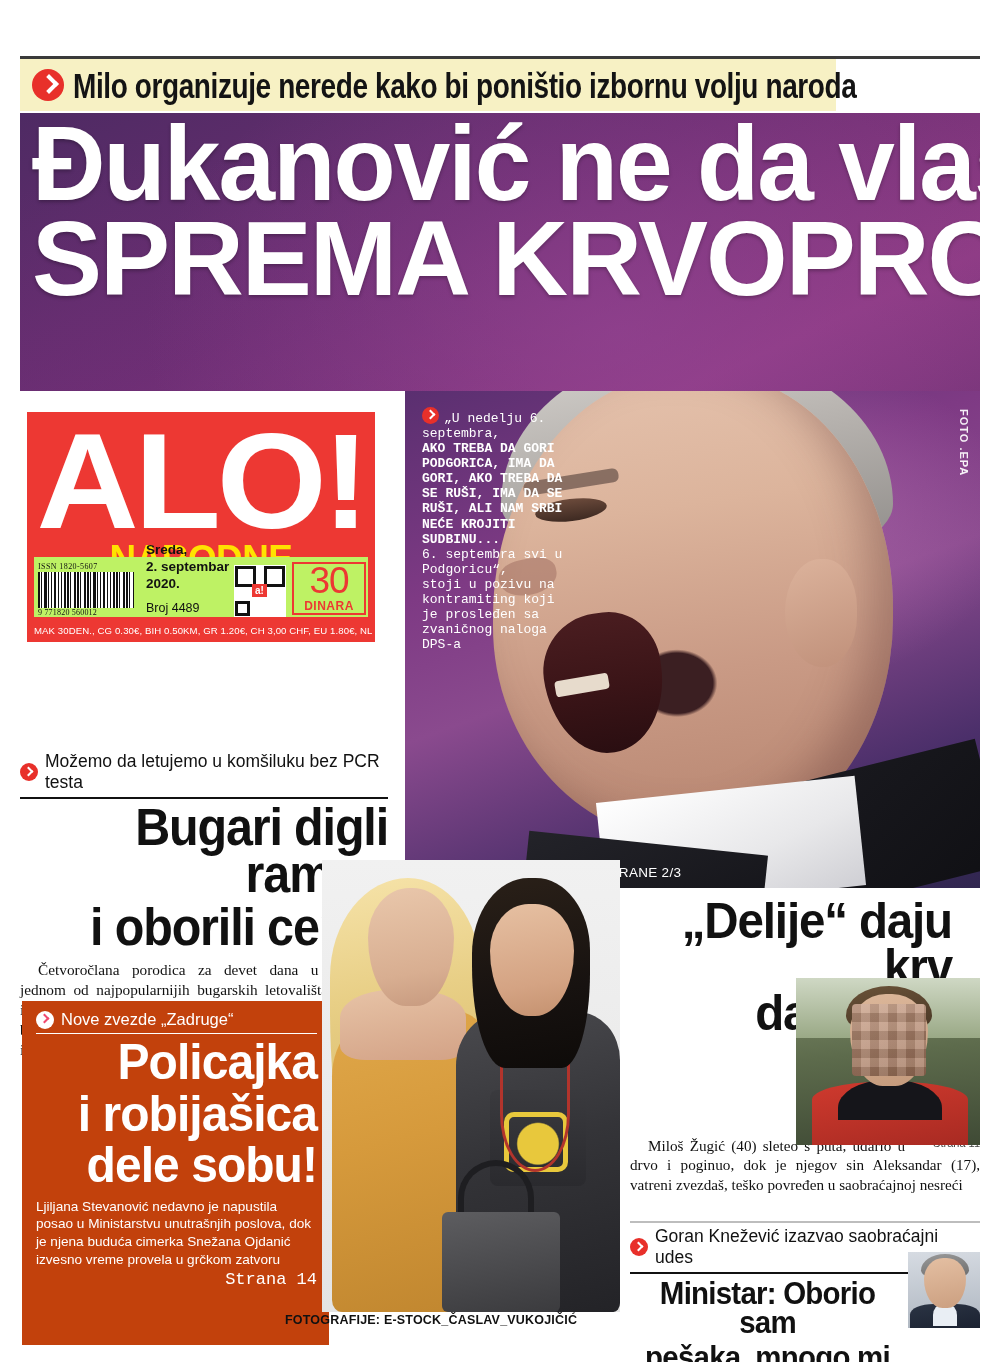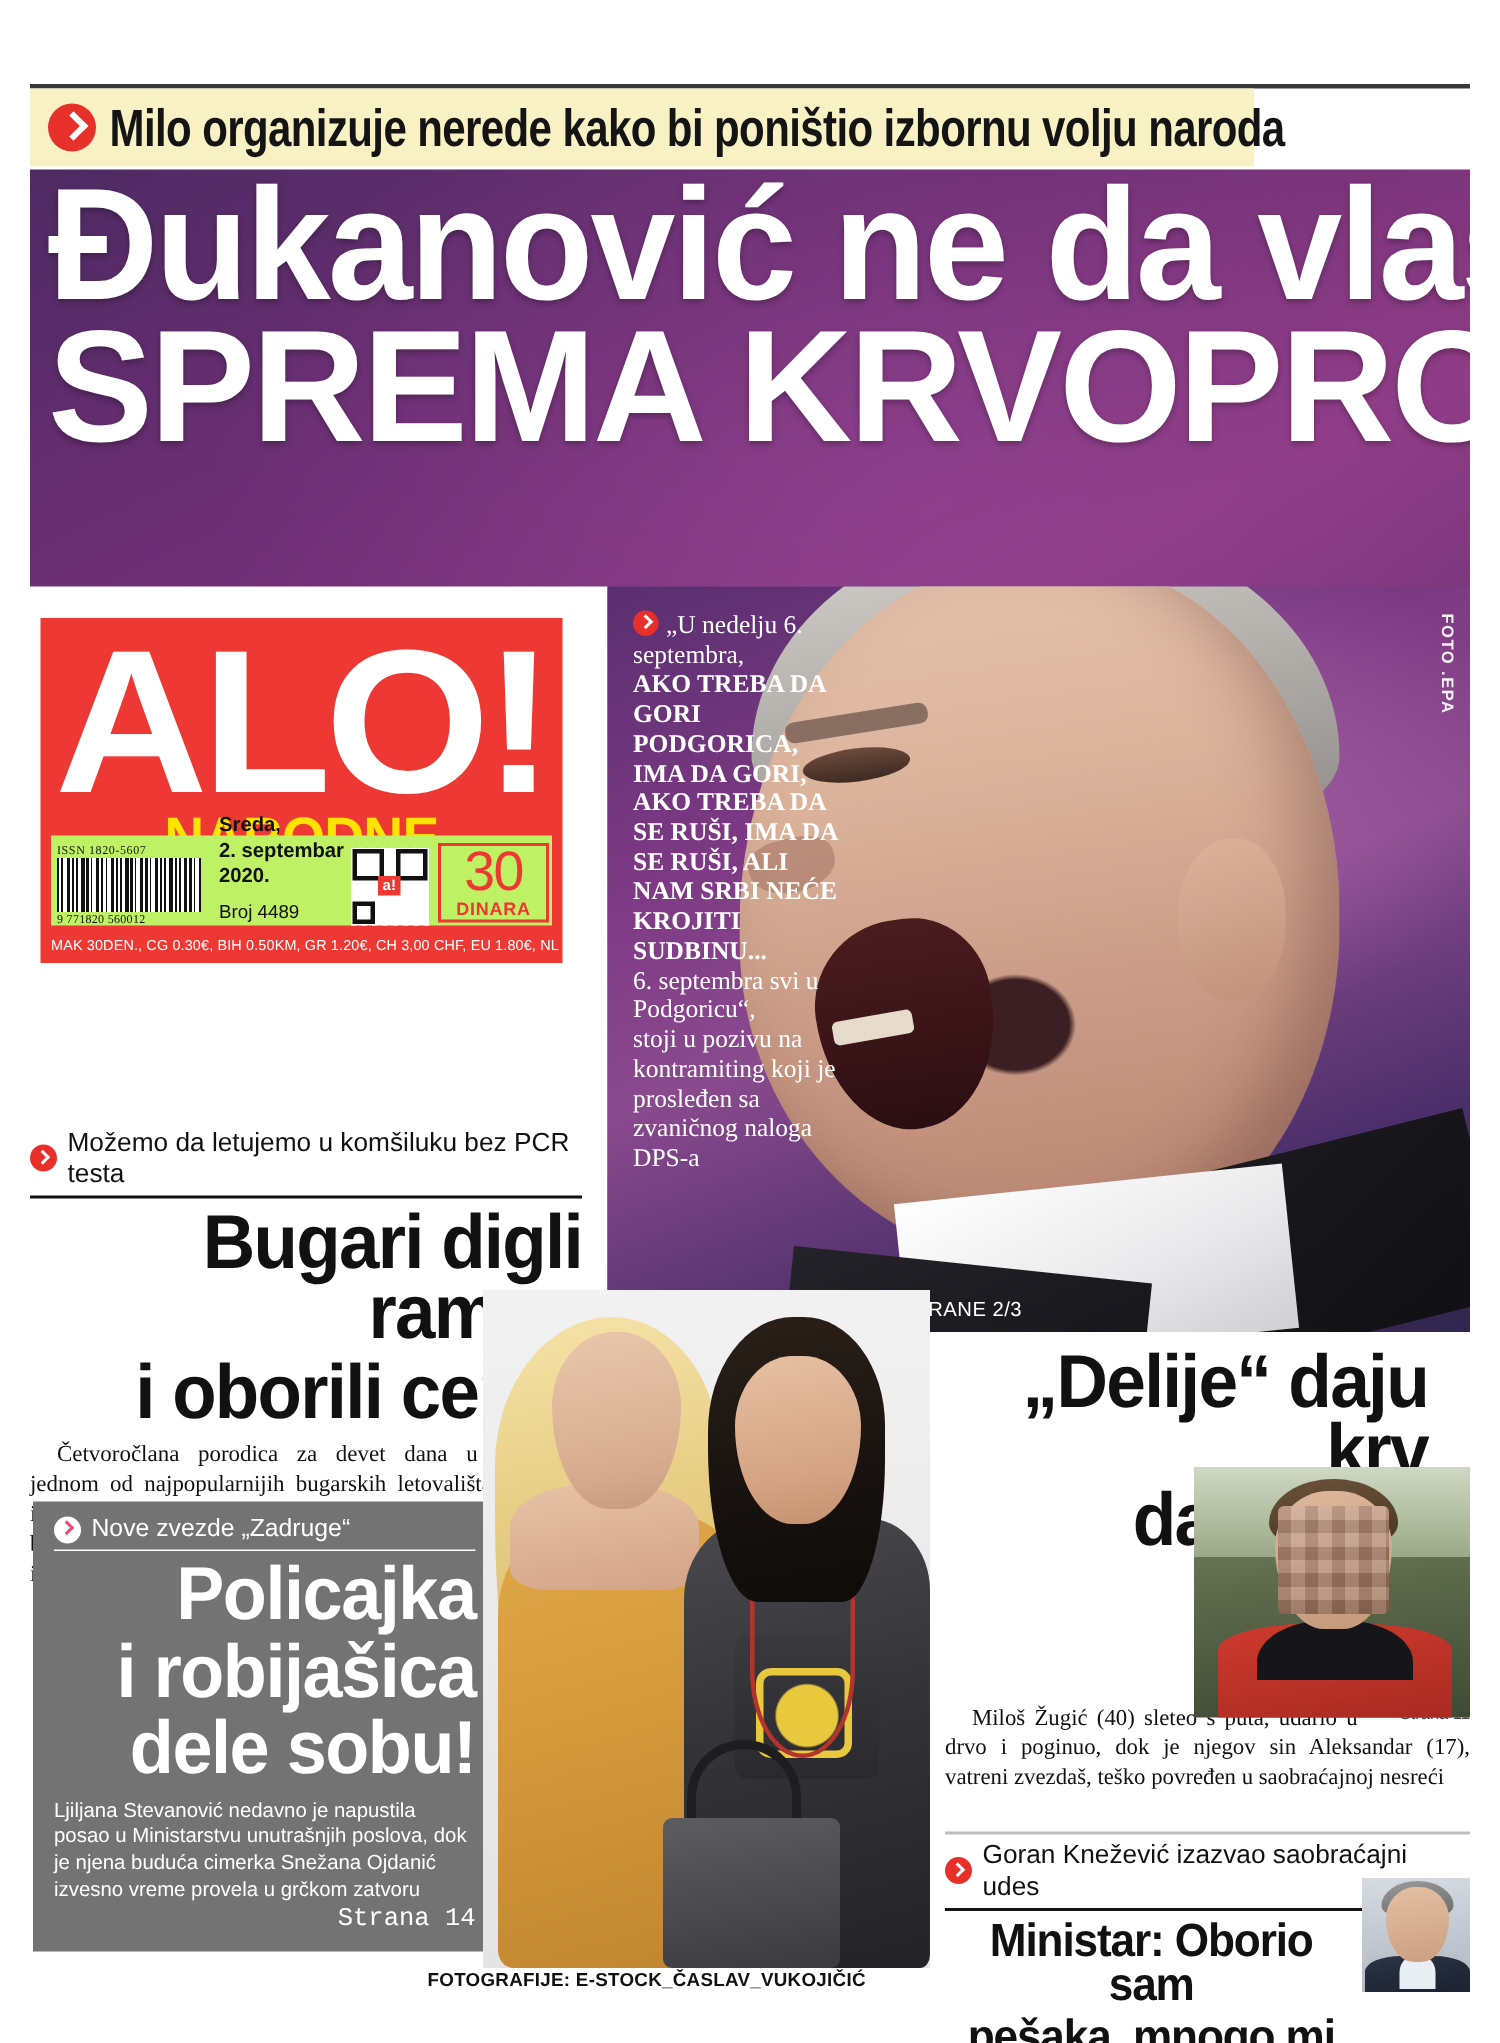--- a/index.html
+++ b/index.html
@@ -171,22 +171,22 @@
   }
 
   
   .quote-col {
     position: absolute; left: 402px; top: 284px;
     width: 152px; height: 491px;
     padding: 10px 6px 4px 0px;
     z-index: 5;
   }
   .q-line {
-    font-size: 17px; line-height: 1.16; color: #ffffff;
-    font-family: Liberation Serif, serif;
+    font-size: 13px; line-height: 1.16; color: #ffffff;
+    font-family: Liberation Mono, monospace;
   }
   .q-bold { font-weight: 700; }
   .q-arrow {
     display: inline-block; width: 17px; height: 17px; border-radius: 50%;
     background: #e8302a; position: relative; vertical-align: -2px; margin-right: 5px;
   }
   .q-arrow::after {
     content: ""; position: absolute; left: 5px; top: 4px;
     width: 5px; height: 5px;
     border-top: 2.4px solid #fff; border-right: 2.4px solid #fff;
@@ -330,22 +330,22 @@
     position: relative;
   }
   .strana-tag {
     font-family: "Liberation Sans", sans-serif;
     font-size: 11px; color: #444; float: right; margin-left: 10px;
   }
 
   
   .pink-box {
     position: absolute; left: 22px; top: 1001px;
-    width: 307px; height: 300px;
-    background: #737373;
+    width: 307px; height: 344px;
+    background: #c2410c;
     padding: 9px 12px 6px 14px;
     z-index: 7;
   }
   .pink-kicker {
     display: flex; align-items: center;
     border-bottom: 1.6px solid #ffffff; padding-bottom: 4px;
   }
   .pink-kicker .kicker-arrow { background: #ffffff; }
   .pink-kicker .kicker-arrow::after { border-color: #f0496f; }
   .pink-kicker-text { font-size: 16.5px; color: #ffffff; }

